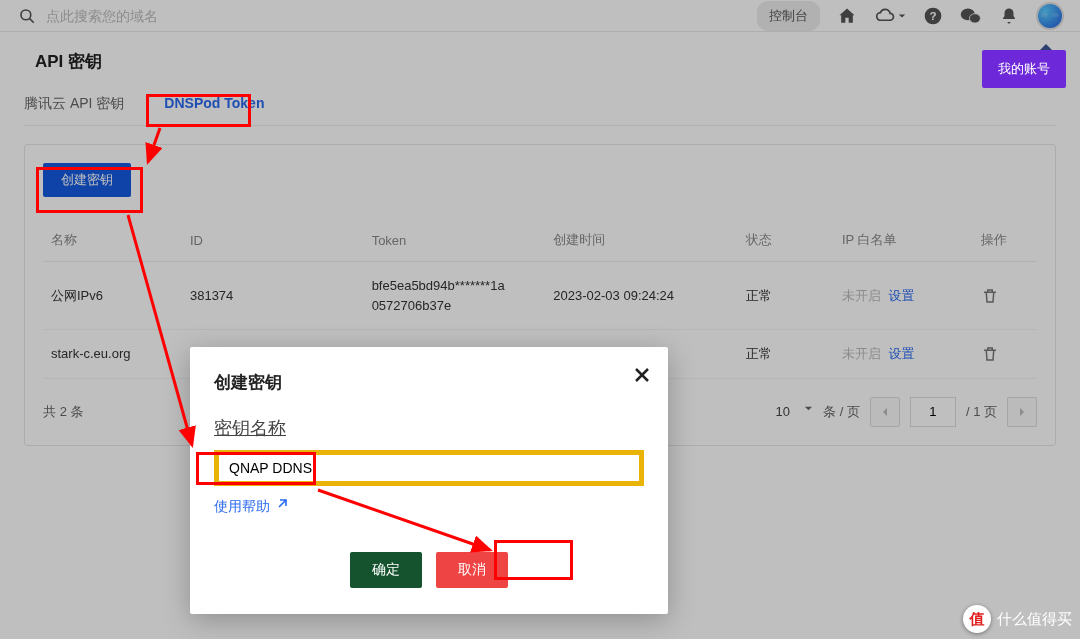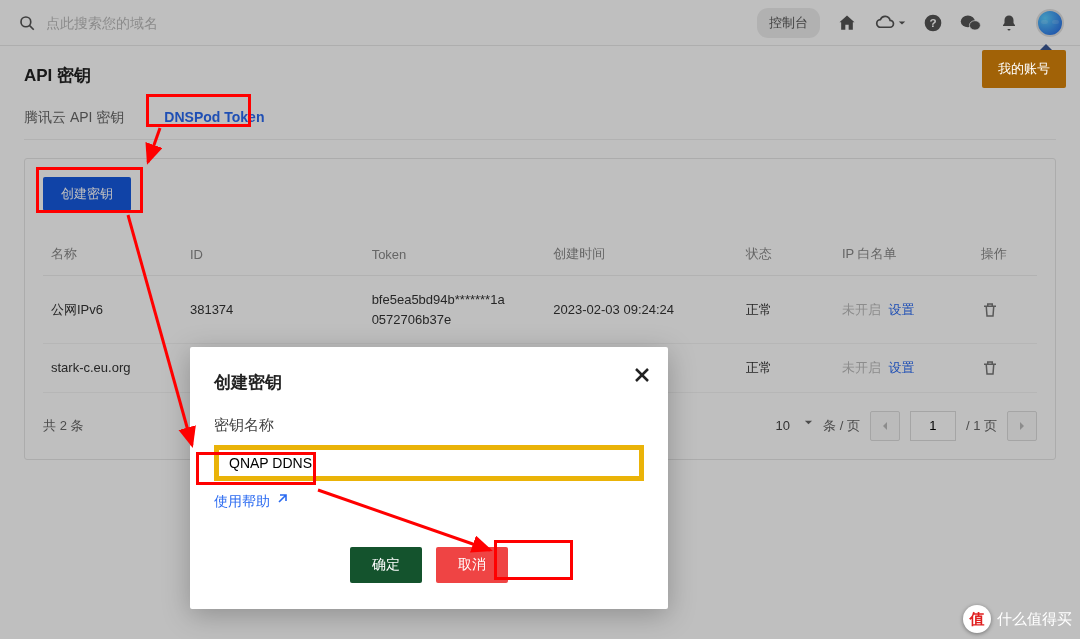--- a/index.html
+++ b/index.html
@@ -1,32 +1,32 @@
 <!DOCTYPE html>
 <html><head>
 <meta charset="utf-8">
 <style>
   * { box-sizing: border-box; margin: 0; padding: 0; font-family: -apple-system, BlinkMacSystemFont, "Segoe UI", "Microsoft YaHei", sans-serif; }
   body { width: 1080px; height: 639px; background: #fff; overflow: hidden; position: relative; }
 
   
-  .topbar { height: 46px; display: flex; align-items: center; padding: 0 16px; border-bottom: 1px solid #e8e8e8; }
+  .topbar { height: 32px; display: flex; align-items: center; padding: 0 16px; border-bottom: 1px solid #e8e8e8; }
   .search-wrap { flex: 1; display: flex; align-items: center; gap: 8px; color: #999; }
   .search-wrap input { border: none; outline: none; font-size: 14px; width: 360px; color: #333; }
   .search-wrap input::placeholder { color: #bbb; }
   .top-right { display: flex; align-items: center; gap: 16px; }
   .console-btn { background: #ededed; color: #555; padding: 6px 12px; border-radius: 11px; font-size: 13px; cursor: pointer; }
   .top-icon { color: #555; cursor: pointer; display: flex; align-items: center; justify-content: center; width: 22px; height: 22px; }
   .avatar { width: 28px; height: 28px; border-radius: 50%; background: radial-gradient(circle at 30% 30%, #5acdff, #2260e0); border: 2px solid #e0e0e0; position: relative; overflow: hidden; }
   .avatar::before { content: ""; position: absolute; top: 9px; left: 3px; width: 7px; height: 4px; background: #fff2; border-radius: 2px; }
   .avatar::after  { content: ""; position: absolute; top: 9px; right: 3px; width: 7px; height: 4px; background: #fff2; border-radius: 2px; }
 
   
   .page-head { padding: 18px 24px 0; }
-  .page-title { font-size: 17px; font-weight: 600; color: #222; }
+  .page-title { font-size: 17px; font-weight: 600; color: #222; margin-left: 11px; }
   .tabs { margin-top: 14px; display: flex; gap: 28px; font-size: 14px; border-bottom: 1px solid #eee; }
   .tab { padding: 8px 0 12px; color: #666; cursor: pointer; position: relative; }
   .tab.active { color: #2a6af1; font-weight: 600; margin-left: 12px; }
 
   
   .card { margin: 18px 24px; border: 1px solid #e6e6e6; border-radius: 3px; padding: 18px; }
   .create-btn { background: #165adf; color: #fff; border: none; border-radius: 2px; padding: 8px 18px; font-size: 13px; cursor: pointer; }
 
   
   .tbl { width: 100%; margin-top: 22px; border-collapse: collapse; font-size: 13px; }
@@ -44,29 +44,29 @@
   .pg-btn { width: 30px; height: 30px; border: 1px solid #ddd; background: #fafafa; display: flex; align-items: center; justify-content: center; color: #aaa; cursor: not-allowed; border-radius: 2px; }
   .pg-input { width: 46px; height: 30px; border: 1px solid #ddd; text-align: center; font-size: 13px; }
 
   
   .overlay { position: absolute; inset: 0; background: rgba(0,0,0,0.25); }
 
   
   .modal { position: absolute; left: 190px; top: 347px; width: 478px; background: #fff; border-radius: 2px; box-shadow: 0 6px 28px rgba(0,0,0,0.25); padding: 24px 24px 26px; }
   .modal-title { font-size: 17px; font-weight: 600; color: #222; margin-bottom: 22px; }
   .modal-close { position: absolute; right: 18px; top: 20px; cursor: pointer; color: #222; font-size: 14px; }
-  .fld-label { font-size: 15px; color: #444; margin-bottom: 10px; }
+  .fld-label { font-size: 18px; color: #444; margin-bottom: 10px; text-decoration: underline; }
   .fld-input { width: 100%; height: 36px; border: 5px solid #eab308; padding: 0 10px; font-size: 14px; outline: none; }
   .help-link { margin-top: 12px; color: #2a6af1; font-size: 14px; display: inline-flex; gap: 6px; cursor: pointer; }
   .modal-actions { margin-top: 36px; display: flex; justify-content: center; gap: 14px; }
   .btn-primary { background: #14532d; color: #fff; border: none; padding: 9px 22px; font-size: 14px; border-radius: 2px; cursor: pointer; }
   .btn-cancel  { background: #ef4444; color: #fff; border: none; padding: 9px 22px; font-size: 14px; border-radius: 2px; cursor: pointer; }
 
   
-  .tooltip { position: absolute; right: 14px; top: 50px; background: #a16207; color: #fff; font-size: 13px; padding: 10px 16px; border-radius: 2px; }
+  .tooltip { position: absolute; right: 14px; top: 50px; background: #6d28d9; color: #fff; font-size: 13px; padding: 10px 16px; border-radius: 2px; }
   .tooltip::before { content: ""; position: absolute; top: -6px; right: 14px; border: 6px solid transparent; border-bottom-color: #2b416e; border-top: none; }
 
   
   .watermark { position: absolute; right: 8px; bottom: 6px; display: flex; align-items: center; gap: 6px; color: #fff; font-size: 15px; font-weight: 500; }
   .wm-badge { width: 28px; height: 28px; border-radius: 50%; background: #fff; display: flex; align-items: center; justify-content: center; color: #e02020; font-weight: bold; font-size: 15px; box-shadow: 0 1px 4px rgba(0,0,0,0.4); }
 
   
   .ann-box  { position: absolute; border: 3px solid #f00; pointer-events: none; }
   .ann-svg  { position: absolute; pointer-events: none; }
 

